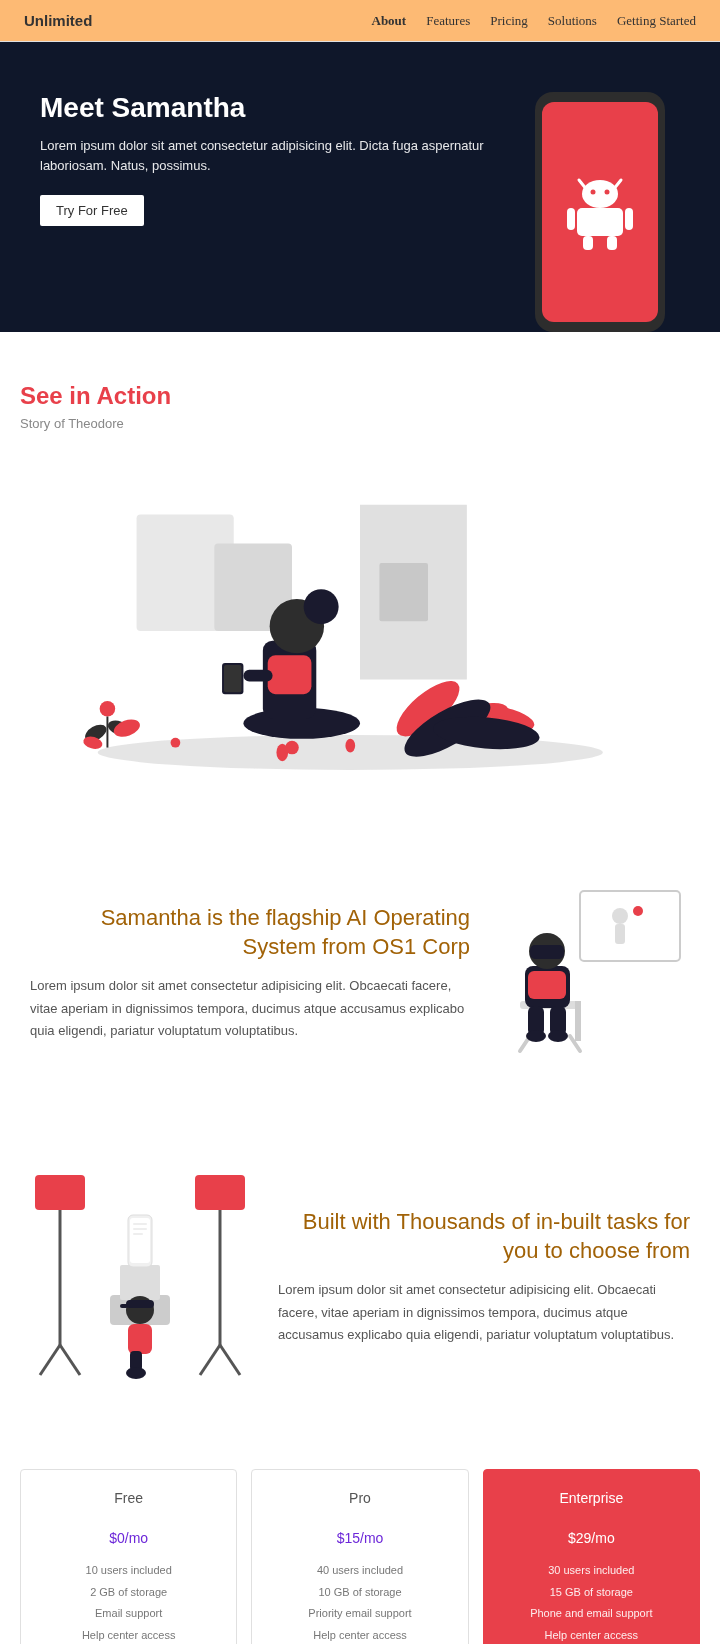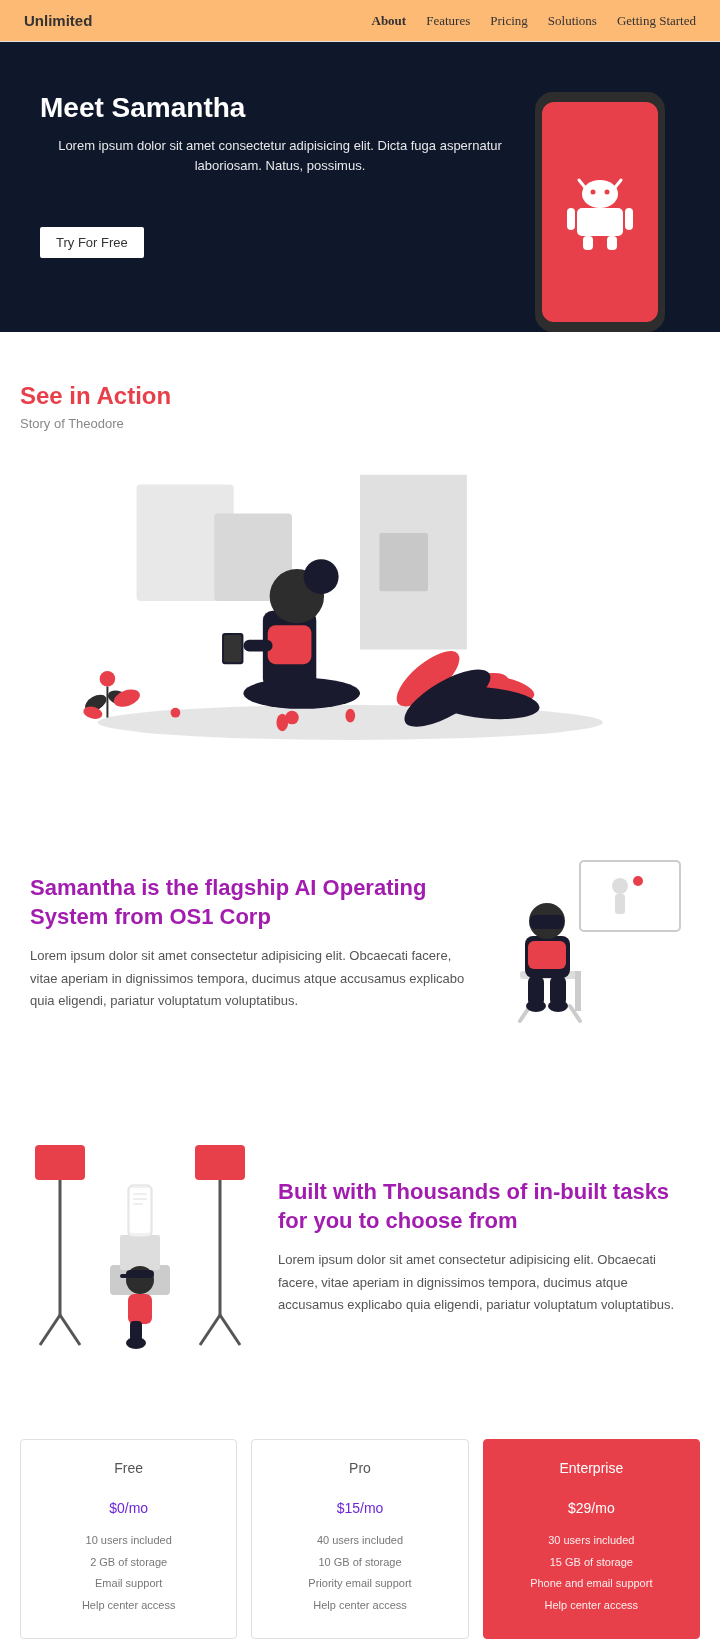--- a/index.html
+++ b/index.html
@@ -17,59 +17,59 @@
     }
     .navbar-links a.active { font-weight: 600; }
 
     
     .hero {
       background: #0f172a; min-height: 280px; padding: 40px 40px 0 40px;
       display: flex; align-items: flex-start; position: relative; overflow: hidden;
     }
     .hero-text { flex: 1; padding-top: 10px; }
     .hero-title { color: #fff; font-size: 28px; font-weight: 700; margin-bottom: 12px; }
-    .hero-desc { color: rgba(255,255,255,0.9); font-size: 13px; line-height: 1.5; margin-bottom: 20px; text-align: center; }
+    .hero-desc { color: rgba(255,255,255,0.9); font-size: 13px; line-height: 1.5; margin-bottom: 20px; }
     .hero-btn {
       background: #fff; color: #333; border: none; padding: 8px 16px;
-      font-size: 13px; cursor: pointer; border-radius: 2px; margin-top: 32px;
+      font-size: 13px; cursor: pointer; border-radius: 2px;
     }
     .hero-phone {
       width: 160px; flex-shrink: 0; display: flex; justify-content: center;
       align-items: flex-end; padding-bottom: 0; margin-top: -10px;
     }
     .phone-mockup {
       width: 130px; height: 240px; background: #2d2d2d; border-radius: 18px;
       display: flex; align-items: center; justify-content: center;
       position: relative; overflow: hidden; margin-top: 20px;
     }
     .phone-screen {
       width: 116px; height: 220px; background: #e8404a; border-radius: 12px;
       display: flex; align-items: center; justify-content: center;
     }
 
     
     .section-see-action {
       padding: 50px 20px 30px 20px; text-align: left;
     }
     .section-red-title { color: #e8404a; font-size: 24px; font-weight: 700; margin-bottom: 6px; }
-    .section-subtitle { color: #888; font-size: 13px; }
+    .section-subtitle { color: #888; font-size: 13px; margin-bottom: 30px; }
 
     
     .illustration-container {
       width: 100%; min-height: 280px; display: flex;
       align-items: flex-end; justify-content: center;
       position: relative; padding: 20px 0;
     }
 
     
     .feature-section {
       padding: 40px 30px; display: flex; align-items: center; gap: 20px;
     }
     .feature-text { flex: 1; }
-    .feature-red-title { color: #a21caf; font-size: 22px; font-weight: 700; line-height: 1.3; margin-bottom: 14px; }
+    .feature-red-title { color: #a16207; font-size: 22px; font-weight: 400; line-height: 1.3; margin-bottom: 14px; text-align: right; }
     .feature-desc { color: #555; font-size: 13px; line-height: 1.7; }
     .feature-image { width: 200px; flex-shrink: 0; }
 
     
     .feature-section-2 {
       padding: 40px 30px; display: flex; align-items: center; gap: 28px;
     }
     .feature-section-2 .feature-image2 { width: 220px; flex-shrink: 0; }
     .feature-section-2 .feature-text { flex: 1; }
 

